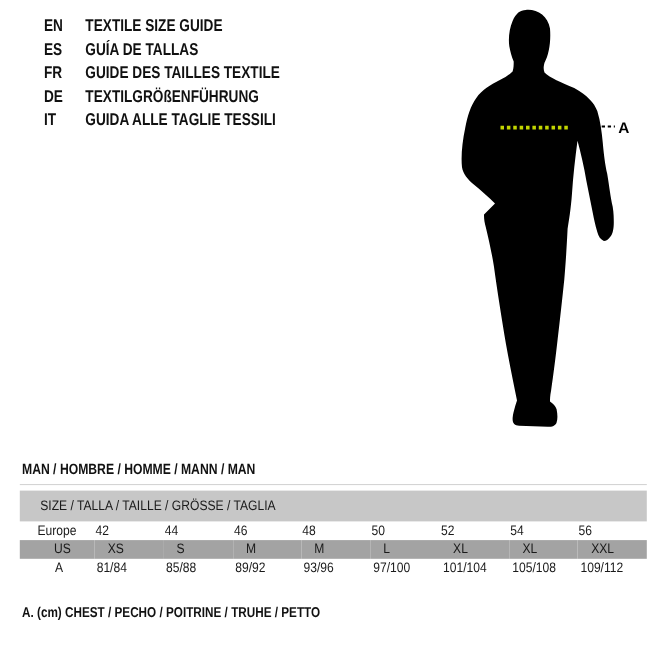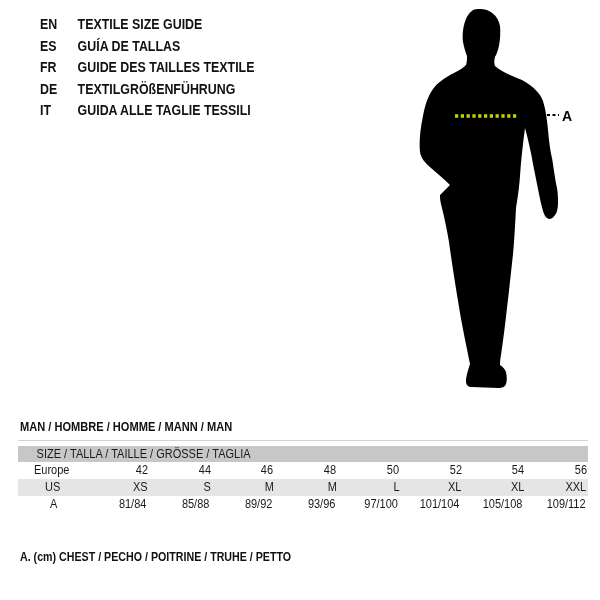--- a/index.html
+++ b/index.html
@@ -25,26 +25,26 @@
 
   
   .section-title { position:absolute; left:20px; top:419px; font-size:13.5px; font-weight:700;
                    transform:scaleX(0.82); transform-origin:0 50%; white-space:nowrap; }
 
   
   .table-top-rule { position:absolute; left:18px; top:440px; width:570px; height:1px; background:#d4d4d4; }
   .size-table { position:absolute; left:18px; top:446px; width:570px; border-collapse:collapse;
                 table-layout:fixed; font-size:12.5px; color:#1a1a1a; }
   .size-table col.lblcol { width:68px; }
-  .size-table th { background:#c7c7c7; font-weight:400; text-align:left; height:16px;
+  .size-table th { background:#c7c7c7; font-weight:400; text-align:left; height:28px;
                    line-height:16px; padding:0 0 0 4px; }
-  .size-table td { height:17px; line-height:17px; text-align:right; padding:0; font-weight:400; }
+  .size-table td { height:17px; line-height:17px; text-align:left; padding:0; font-weight:400; }
   .size-table td.lbl { text-align:center; padding-left:4px; }
   .size-table td.lbl .condc { transform-origin:0 50%; }
-  .size-table tr.stripe td { background:#e5e5e5; }
+  .size-table tr.stripe td { background:#a3a3a3;padding-left:11px; }
 
   
   .footnote { position:absolute; left:20px; top:549px; font-size:13px; font-weight:700;
               transform:scaleX(0.82); transform-origin:0 50%; white-space:nowrap; }
 </style>
 </head>
 <body>
 
 <div class="canvas">
 

